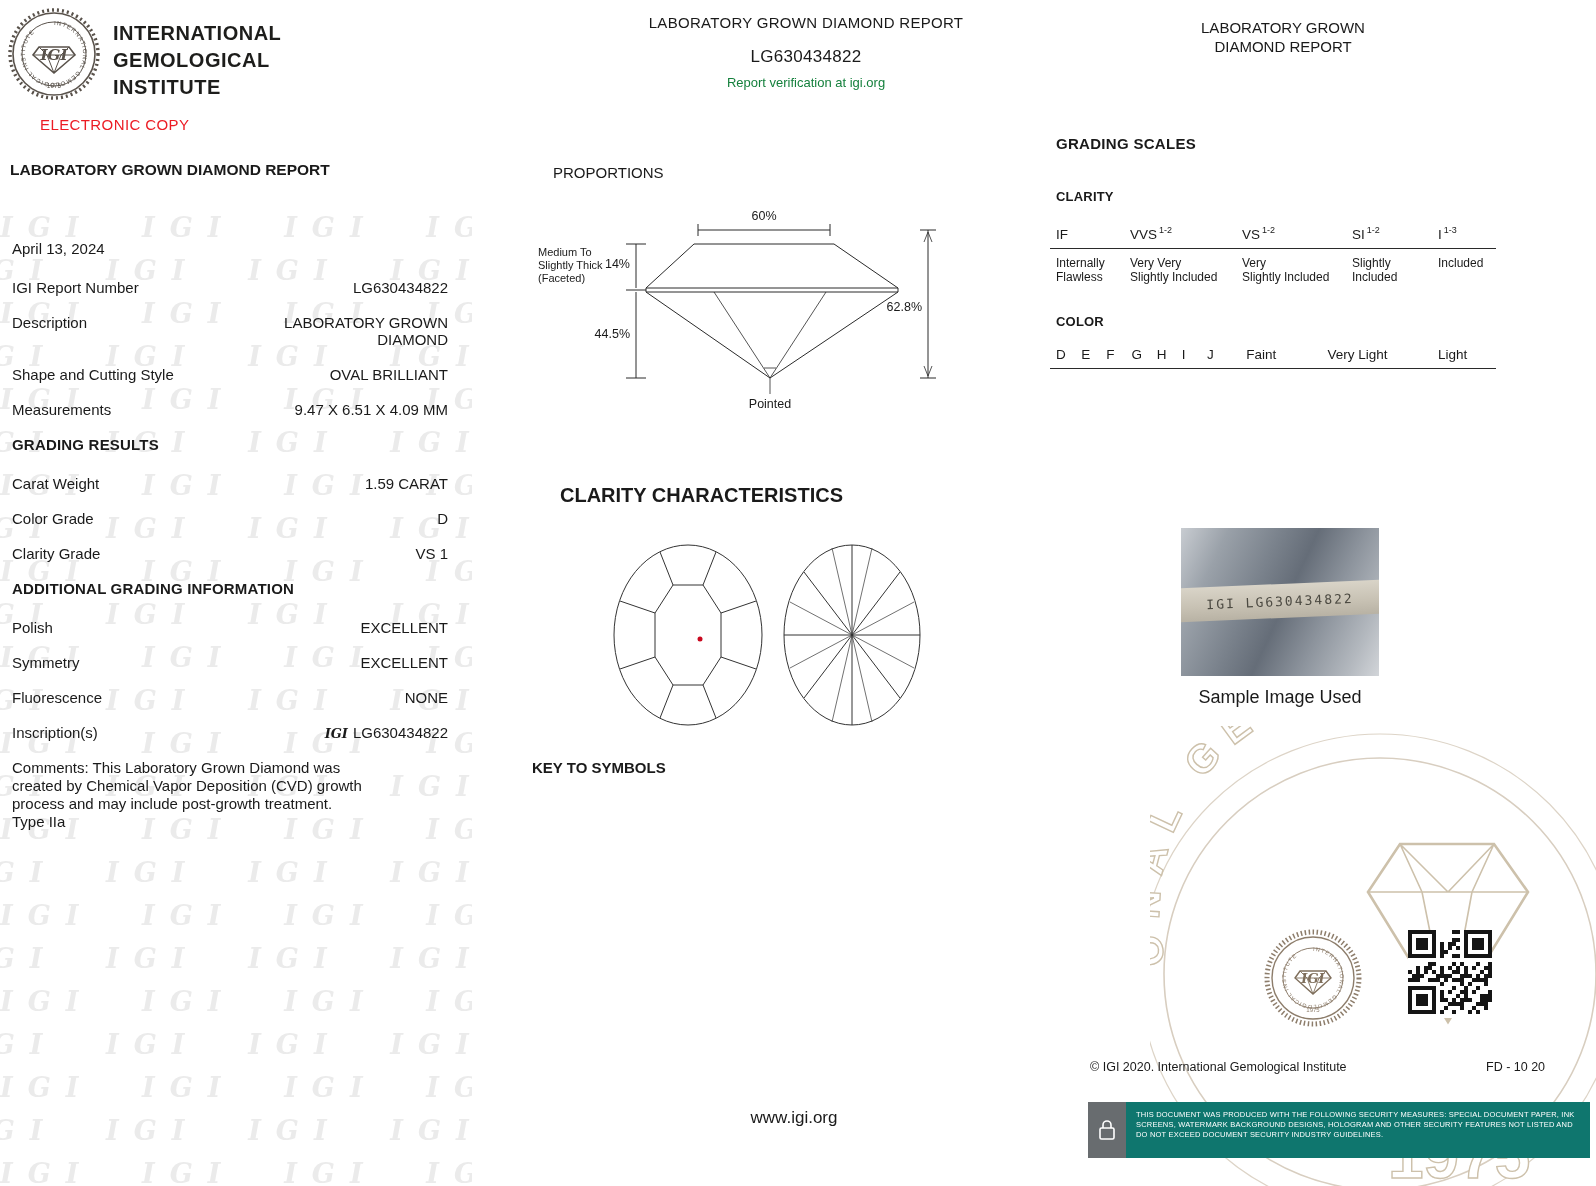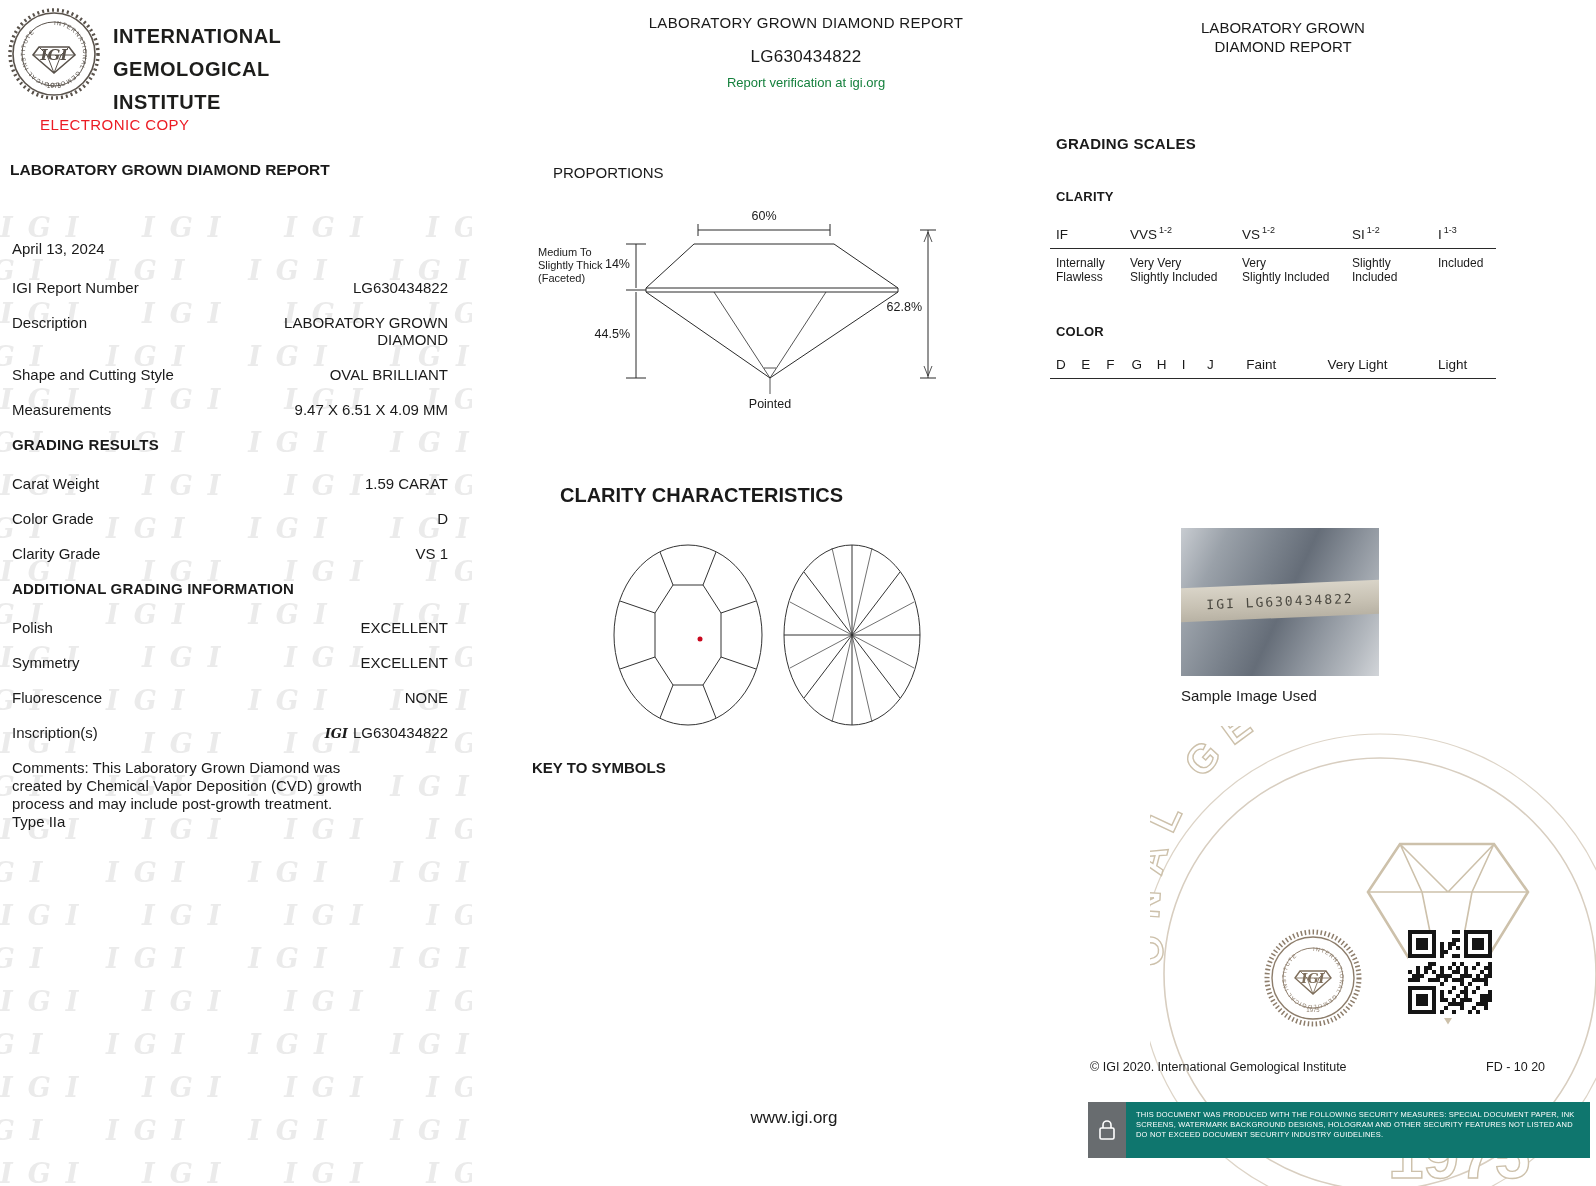--- a/index.html
+++ b/index.html
@@ -8,21 +8,21 @@
     position: relative; width: 1596px; height: 1186px; background: #fff;
     font-family: "Liberation Sans", sans-serif; color: #1a1a1a; overflow: hidden;
   }
   
   .wm-pattern { position:absolute; left:0; top:206px; width:472px; height:980px; overflow:hidden; z-index:0; }
   .wm-row { font-family:"DejaVu Serif", serif; font-style:italic; font-weight:bold;
             font-size:27px; color:#ebebeb; letter-spacing:15px; line-height:43px; white-space:nowrap; }
   
   .logo-seal { position:absolute; left:8px; top:8px; z-index:1; }
   .org-name { position:absolute; left:113px; top:20px; font-size:20px; font-weight:bold;
-              line-height:33px; letter-spacing:.5px; color:#1d1d1b; white-space:pre-line; z-index:1; }
+              line-height:27px; letter-spacing:.5px; color:#1d1d1b; white-space:pre-line; z-index:1; }
   .electronic-copy { position:absolute; left:40px; top:116px; color:#ec1c24; font-weight:normal;
                      font-size:15px; letter-spacing:.4px; z-index:1; }
   .left-title { position:absolute; left:10px; top:161px; font-weight:bold; font-size:15.5px; z-index:1; }
   
   .left-col { position:absolute; left:12px; top:240px; width:436px; z-index:1; }
   .row { display:flex; justify-content:space-between; align-items:flex-start;
          margin-bottom:18px; font-size:15px; }
   .row .val { text-align:right; white-space:pre-line; }
   .date-row { margin-bottom:22px; }
   .section-title { font-weight:bold; font-size:15px; margin:4px 0 22px; letter-spacing:.2px; }
@@ -47,33 +47,33 @@
                   font-size:15px; line-height:19px; white-space:pre-line; z-index:1; }
   .gs-title { position:absolute; left:1056px; top:135px; font-weight:bold; font-size:15px; letter-spacing:.3px; z-index:1; }
   .clarity-scale { position:absolute; left:1050px; top:189px; width:446px; z-index:1; }
   .scale-label { font-weight:bold; font-size:13px; margin-left:6px; letter-spacing:.2px; }
   .scale-row { display:flex; padding-left:6px; }
   .grades-row { margin-top:21px; font-size:13.5px; }
   .desc-row { margin-top:7px; font-size:12px; line-height:14px; }
   .desc-row .cell { white-space:pre-line; }
   .c1{width:74px}.c2{width:112px}.c3{width:110px}.c4{width:86px}.c5{width:58px}
   .scale-rule { border-top:1.6px solid #2a2a2a; margin-top:6px; }
-  .color-scale { position:absolute; left:1050px; top:324px; width:446px; z-index:1; }
+  .color-scale { position:absolute; left:1050px; top:314px; width:446px; z-index:1; }
   .letters-row { margin-top:18px; font-size:13.5px; }
   .cl{width:26px}.cd1{width:84px}.cd2{width:114px}.cd3{width:60px}
   sup { font-size:9px; margin-left:2px; }
   
   .sample-img { position:absolute; left:1181px; top:528px; width:198px; height:148px; z-index:1;
     background:linear-gradient(115deg,#c8ccd1 0%,#9aa1a9 18%,#7a828c 38%,#656d78 52%,#8d949d 70%,#b4b9bf 88%,#d2d5d9 100%);
     overflow:hidden; }
   .insc-band { position:absolute; left:-6px; right:-6px; top:56px; height:34px;
     background:linear-gradient(180deg,#d9d4c8,#c7c1b3 60%,#b8b2a4);
     transform:rotate(-2.5deg); display:flex; align-items:center; justify-content:center; }
   .insc-band span { font-family:"DejaVu Sans Mono", monospace; font-size:13px; color:#4c4a42; letter-spacing:2px; }
-  .sample-caption { position:absolute; left:1181px; top:687px; width:198px; text-align:left; font-size:15px; z-index:1; }
+  .sample-caption { position:absolute; left:1181px; top:687px; width:198px; text-align:center; font-size:18px; z-index:1; }
   
   .big-seal { position:absolute; left:1150px; top:726px; z-index:0; }
   .small-seal { position:absolute; left:1263px; top:928px; z-index:1; }
   .qr { position:absolute; left:1408px; top:930px; z-index:1; background:#fff; }
   .copyright { position:absolute; left:1090px; top:1060px; font-size:12.5px; z-index:2; }
   .form-code { position:absolute; left:1486px; top:1060px; font-size:12.5px; z-index:2; }
   .security-box { position:absolute; left:1088px; top:1102px; width:502px; height:56px;
     background:#0f766e; display:flex; align-items:stretch; z-index:2; }
   .lock-panel { width:38px; background:#686c6f; display:flex; align-items:center; justify-content:center; }
   .security-text { flex:1; color:#fff; font-size:7.5px; line-height:10px; padding:8px 10px; letter-spacing:.2px; }

